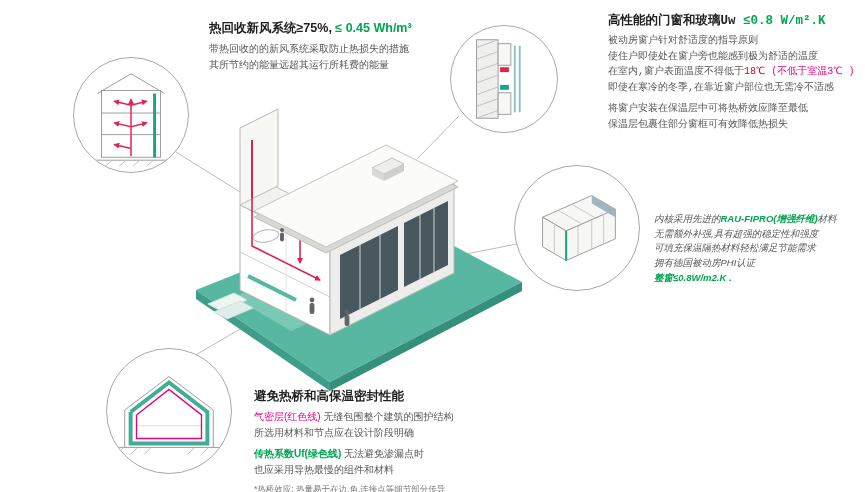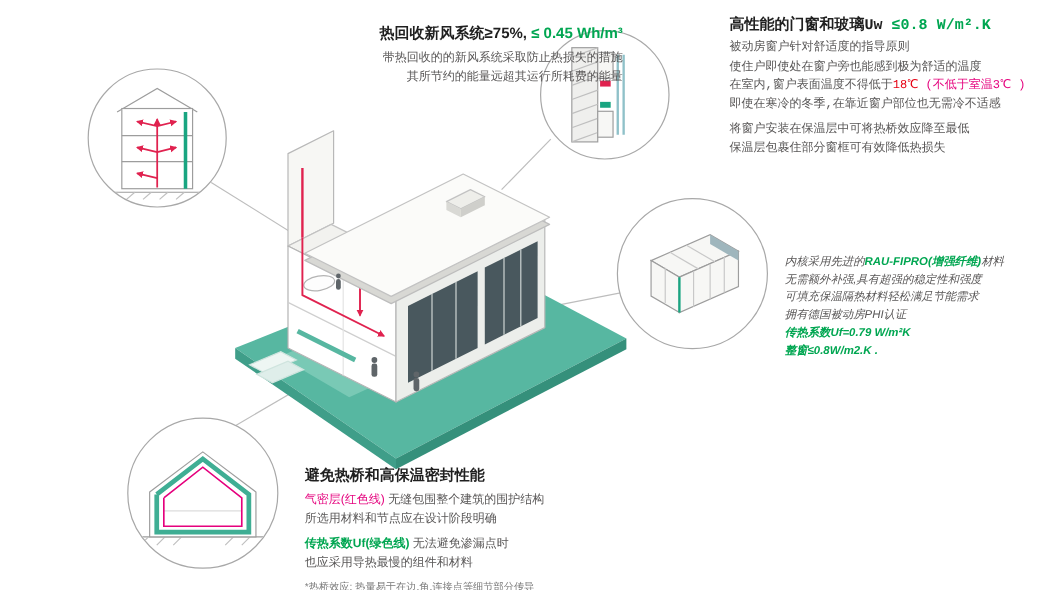--- a/index.html
+++ b/index.html
@@ -181,21 +181,21 @@
         <line x1="96" y1="107" x2="103" y2="100"></line>
           <line x1="110" y1="107" x2="117" y2="100"></line>
       </g>
       <polygon points="18,62 63,28 108,62 108,100 18,100" fill="#ffffff" stroke="#9d9d9d"></polygon>
       <line x1="30" y1="78" x2="96" y2="78" stroke="#dcdcdc"></line>
       <polyline points="24,64 63,34 102,64 102,96 24,96 24,64" stroke="#3fae94" stroke-width="4" fill="none"></polyline>
       <polyline points="30,67 63,41 96,67 96,91 30,91 30,67" stroke="#e5007d" stroke-width="1.4" fill="none"></polyline>
     </svg>
   </div>
 
-  <div class="tb" style="left:209px; top:20px; width:310px;text-align:right;">
+  <div class="tb" style="left:209px; top:20px; width:310px;">
     <div class="title">
       <span>热回收新风系统≥75%,</span><span class="greenb"> ≤ 0.45 Wh/m³</span>
     </div>
     <div class="body">
       <div class="row">带热回收的的新风系统采取防止热损失的措施</div>
       <div class="row">其所节约的能量远超其运行所耗费的能量</div>
     </div>
   </div>
 
   <div class="tb" style="left:608px; top:12px; width:276px;font-family:Liberation Mono, monospace;">
@@ -216,21 +216,20 @@
   </div>
 
   <div class="tb" style="left:654px; top:212px; width:206px;">
     <div class="body" style="margin-top:0; font-size:9.5px;font-style:italic;">
       <div>
         <span>内核采用先进的</span><span class="greenb">RAU-FIPRO(增强纤维)</span><span>材料</span>
       </div>
       <div class="row">无需额外补强,具有超强的稳定性和强度</div>
       <div class="row">可填充保温隔热材料轻松满足节能需求</div>
       <div class="row">拥有德国被动房PHI认证</div>
-      <div class="row greenb">传热系数Uf=0.79 W/m²K</div>
       <div class="row greenb">整窗≤0.8W/m2.K .</div>
     </div>
   </div>
 
   <div class="tb" style="left:254px; top:388px; width:320px;">
     <div class="title">避免热桥和高保温密封性能</div>
     <div class="body">
       <div class="row">
         <span class="magenta">气密层(红色线)</span><span> 无缝包围整个建筑的围护结构</span>
       </div>

